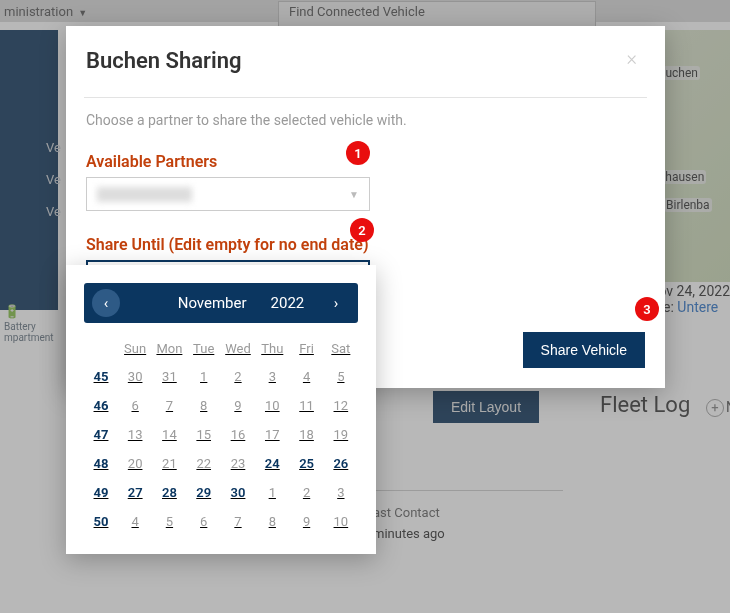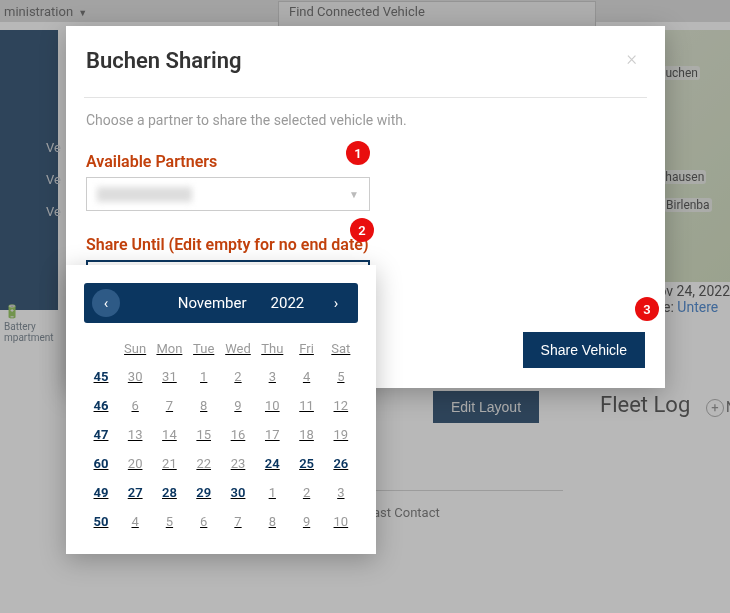--- a/index.html
+++ b/index.html
@@ -120,20 +120,21 @@
     <span>ov 24, 2022</span><br>
     <span>re:</span>
     <span class="link">Untere</span>
   </div>
   <button class="bg-edit-btn">Edit Layout</button>
   <div class="bg-fleet">Fleet Log</div>
   <div class="bg-plus">+</div>
   <div class="bg-n">N</div>
   <div class="bg-card">
     <div class="lbl">ast Contact</div>
+    <div class="val">minutes ago</div>
   </div>
 </div>
 
 <div class="backdrop"></div>
 
 <div class="modal">
   <div class="modal-header">
     <div class="modal-title">Buchen Sharing</div>
     <div class="modal-close">×</div>
   </div>
@@ -189,21 +190,21 @@
       <div class="dp-day">11</div>
       <div class="dp-day">12</div>
       <div class="dp-wk">47</div>
       <div class="dp-day">13</div>
       <div class="dp-day">14</div>
       <div class="dp-day">15</div>
       <div class="dp-day">16</div>
       <div class="dp-day">17</div>
       <div class="dp-day">18</div>
       <div class="dp-day">19</div>
-      <div class="dp-wk">60</div>
+      <div class="dp-wk">48</div>
       <div class="dp-day">20</div>
       <div class="dp-day">21</div>
       <div class="dp-day">22</div>
       <div class="dp-day">23</div>
       <div class="dp-day cur">24</div>
       <div class="dp-day cur">25</div>
       <div class="dp-day cur">26</div>
       <div class="dp-wk">49</div>
       <div class="dp-day cur">27</div>
       <div class="dp-day cur">28</div>

